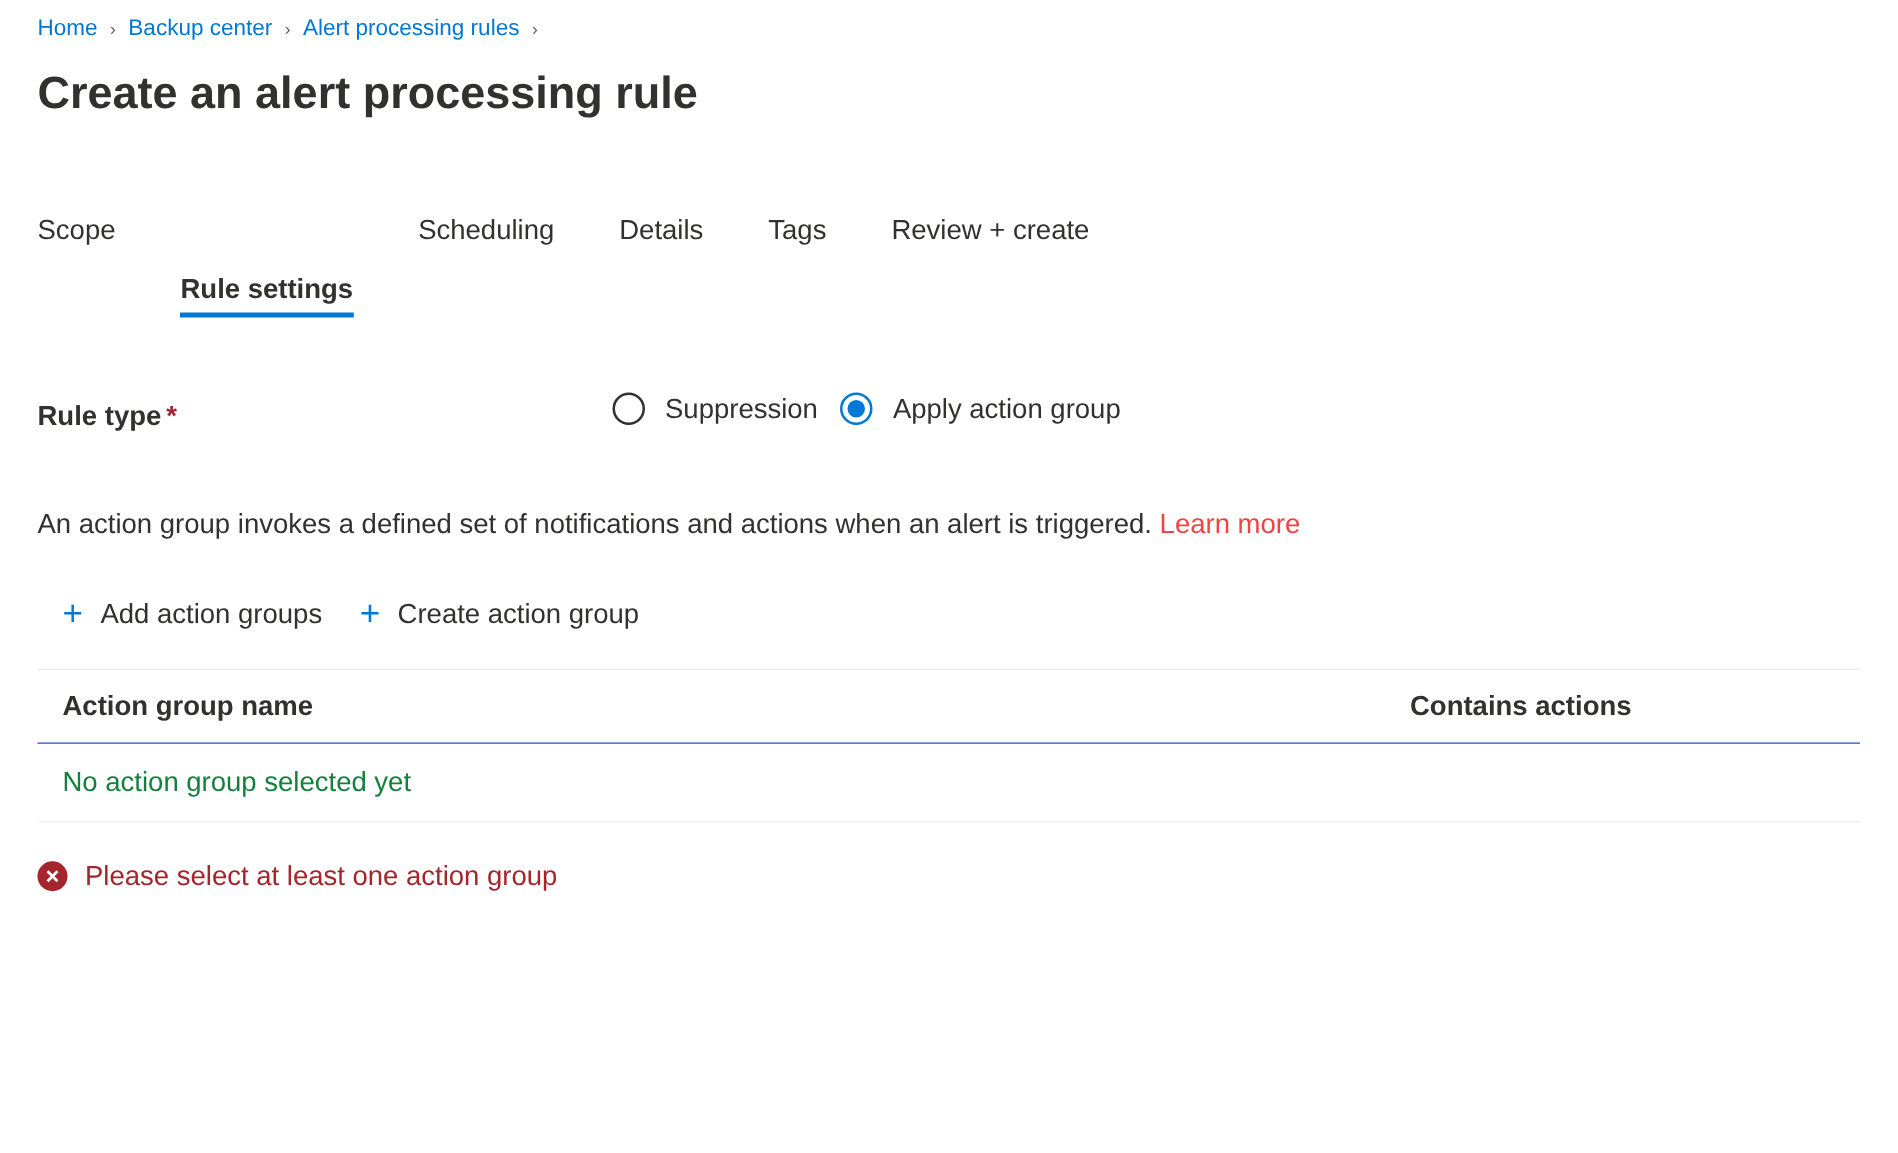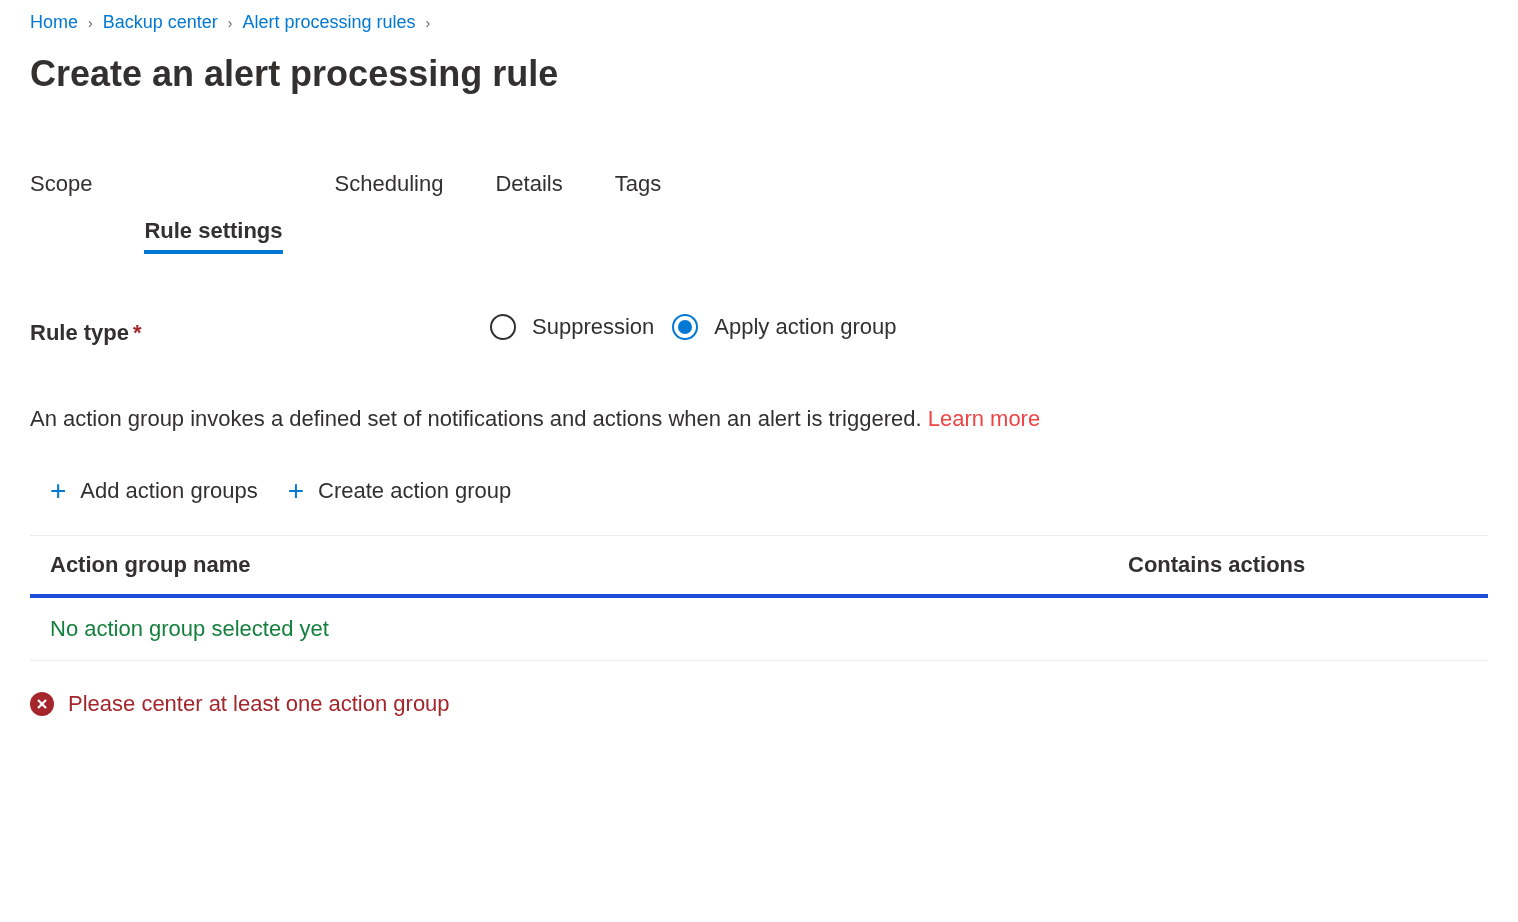--- a/index.html
+++ b/index.html
@@ -141,21 +141,21 @@
     .table {
       width: 100%;
       border-top: 1px solid #edebe9;
     }
     .table-header {
       display: flex;
       padding: 16px 20px;
       font-size: 22px;
       font-weight: 600;
       color: #323130;
-      border-bottom: 4px solid #1d4ed8;
+      border-bottom: 1px solid #1d4ed8;
     }
     .col-name {
       flex: 1;
     }
     .col-actions {
       width: 340px;
     }
     .table-row {
       display: flex;
       padding: 18px 20px;
@@ -200,20 +200,21 @@
 </nav>
 
 <h1 class="page-title">Create an alert processing rule</h1>
 
 <div class="tabs">
   <div class="tab">Scope</div>
   <div class="tab active">Rule settings</div>
   <div class="tab">Scheduling</div>
   <div class="tab">Details</div>
   <div class="tab">Tags</div>
+  <div class="tab">Review + create</div>
 </div>
 
 <div class="form-row">
   <div class="form-label">
     <span>Rule type</span><span class="required">*</span>
   </div>
   <div class="radio-group">
     <label class="radio-option">
       <span class="radio-circle"></span>
       <span class="radio-label">Suppression</span>
@@ -251,14 +252,14 @@
     <div class="col-name">No action group selected yet</div>
   </div>
 </div>
 
 <div class="error-row">
   <span class="error-icon">
     <svg viewBox="0 0 14 14">
         <path d="M3 3 L11 11 M11 3 L3 11" stroke="white" stroke-width="2.2" fill="none"></path>
       </svg>
   </span>
-  <span>Please center at least one action group</span>
+  <span>Please select at least one action group</span>
 </div>
 
 </body></html>

